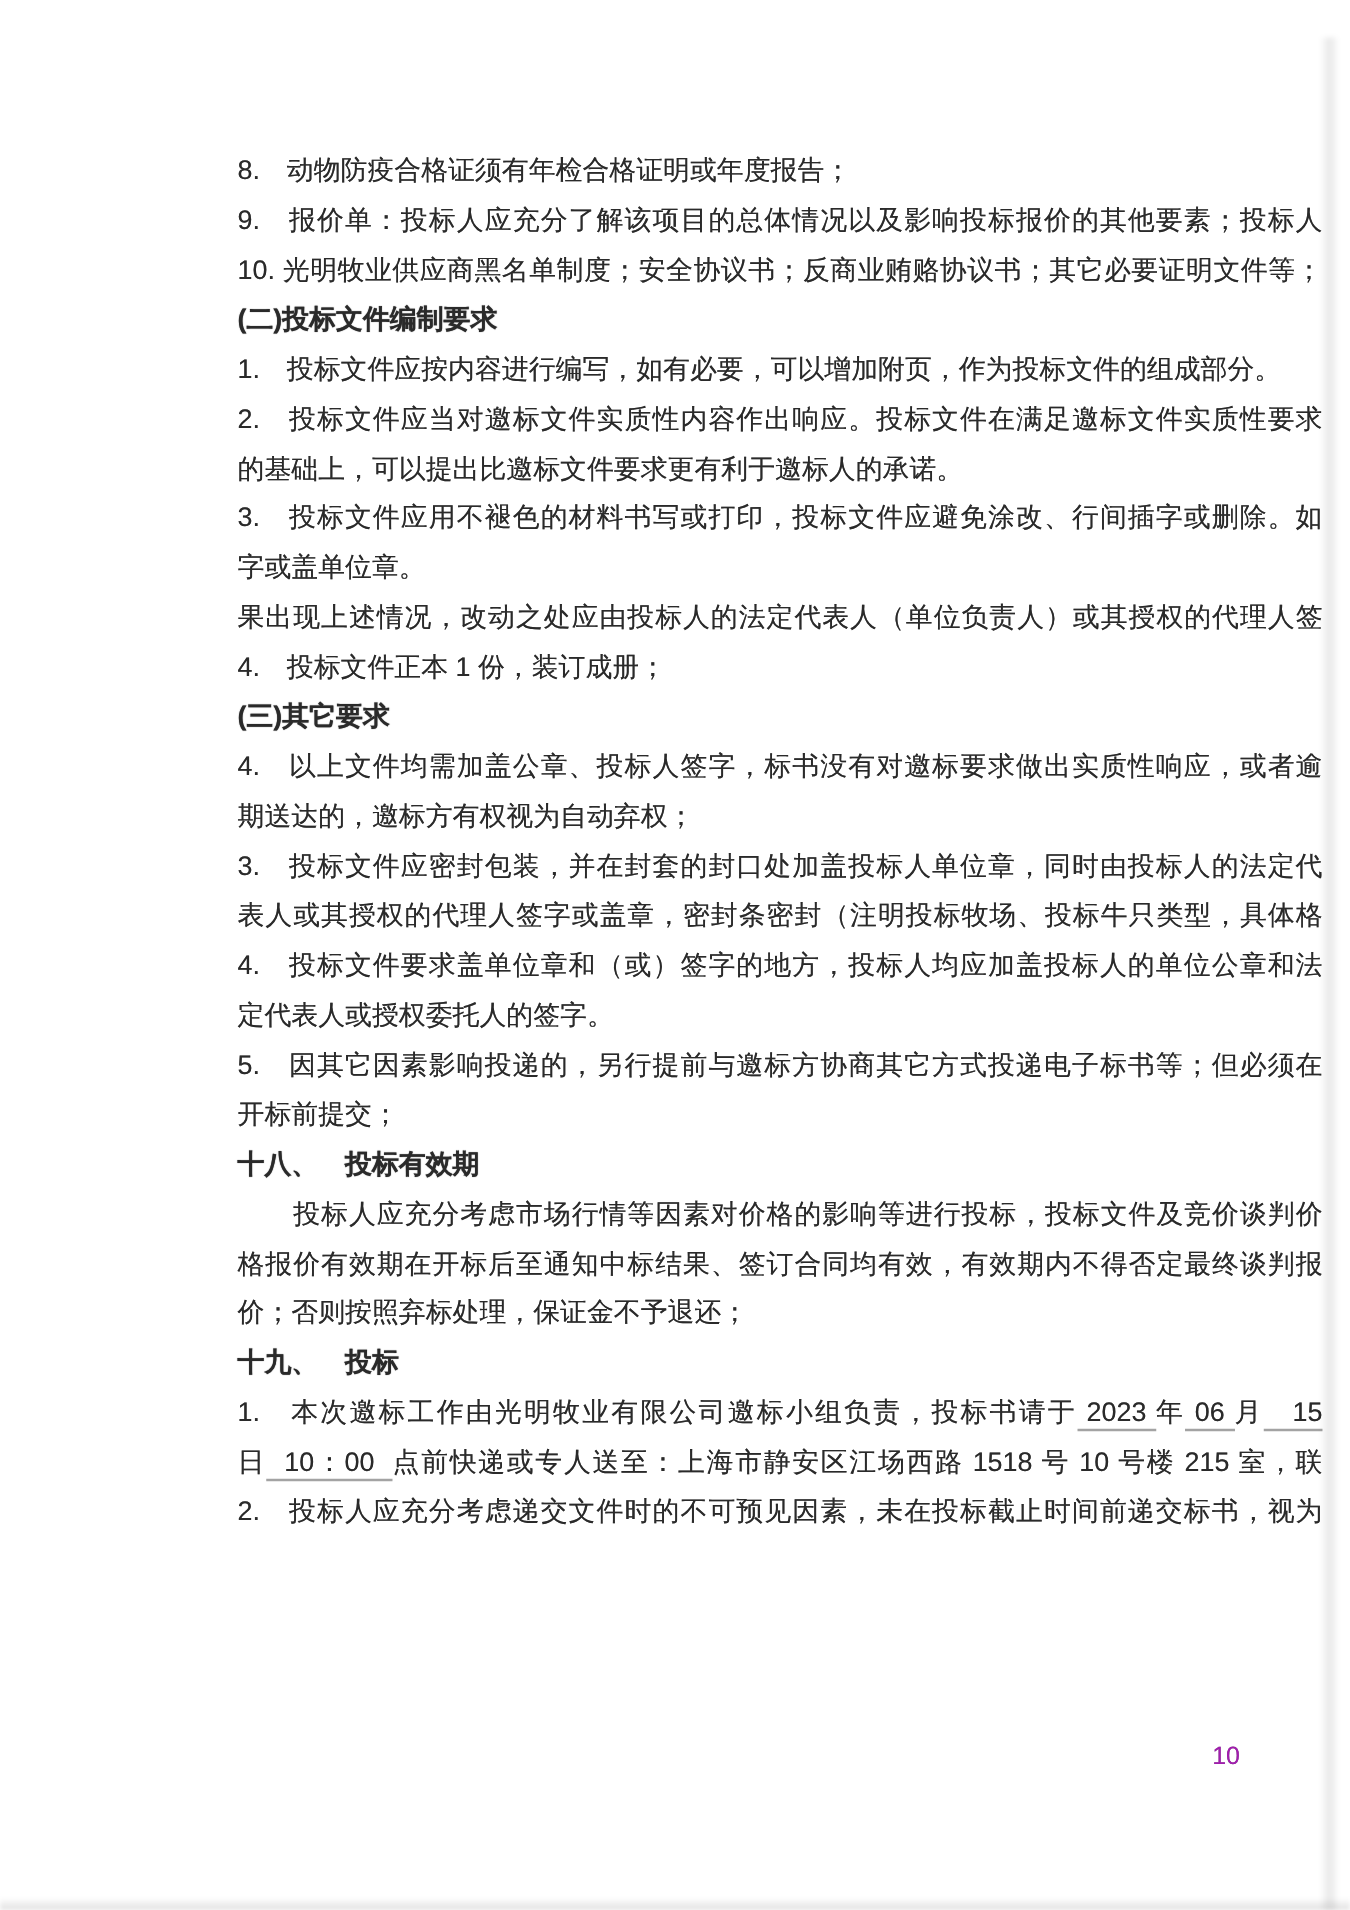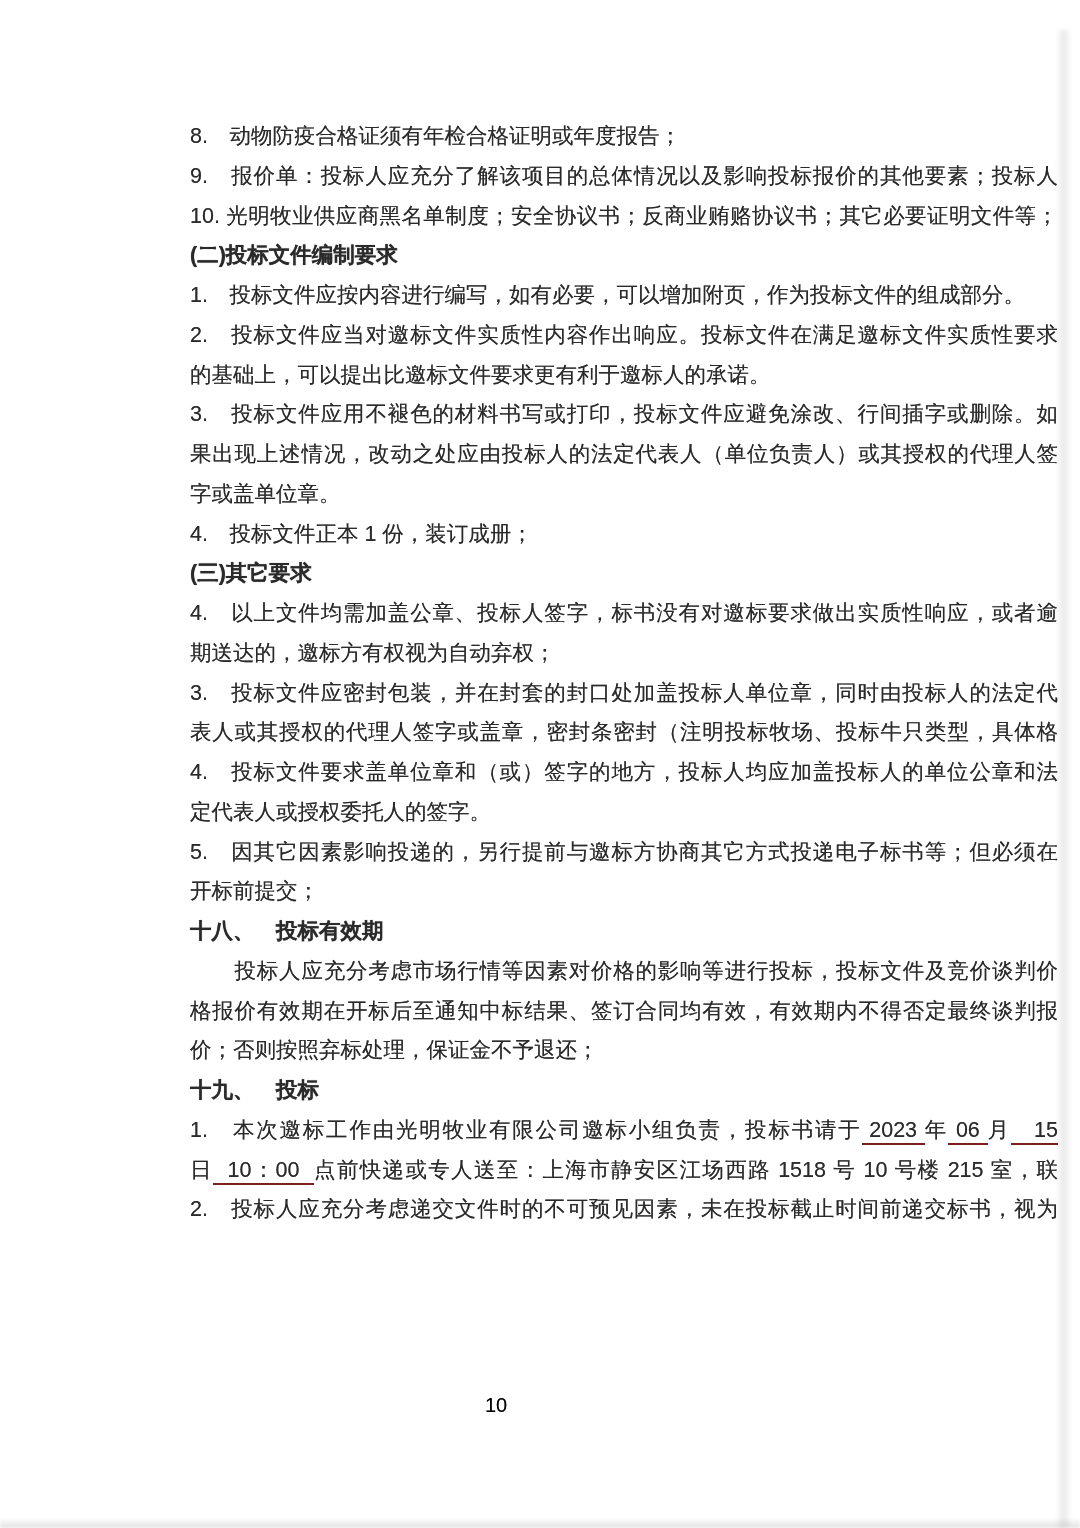--- a/index.html
+++ b/index.html
@@ -24,30 +24,30 @@
     line-height:39.75px;
     height:39.75px;
     white-space:normal;
     text-shadow:0 0 0.5px rgba(20,20,20,0.55);
     overflow:visible;
   }
   .line.left{text-align:left;}
   .line.full{text-align:justify;text-align-last:justify;}
   .line.bold{font-weight:700;text-shadow:0 0 0.8px rgba(0,0,0,0.7);}
   .u{
-    border-bottom:2px solid #7f1d1d;
+    border-bottom:2px solid #a3a3a3;
     padding-bottom:1px;
   }
   .pageno{
     position:absolute;
     left:0;top:1390px;width:992px;
-    text-align:center;
+    text-align:right;
     font-size:20px;
     line-height:30px;
-    color:#000000;
+    color:#a21caf;
     text-shadow:0 0 0.4px rgba(20,20,20,0.5);
   }
   
   .edge-right{
     position:absolute;
     left:1056px;top:30px;width:14px;height:1498px;
     background:linear-gradient(to right, rgba(0,0,0,0) 0%, rgba(0,0,0,0.09) 55%, rgba(0,0,0,0.02) 100%);
     filter:blur(2px);
   }
   .edge-bottom{
@@ -63,22 +63,22 @@
 <div class="page">
   <main class="content" id="lines">
       <div class="line left">8.　动物防疫合格证须有年检合格证明或年度报告；</div>
       <div class="line full">9.　报价单：投标人应充分了解该项目的总体情况以及影响投标报价的其他要素；投标人</div>
       <div class="line full">10.&nbsp;光明牧业供应商黑名单制度；安全协议书；反商业贿赂协议书；其它必要证明文件等；</div>
       <div class="line left bold">(二)投标文件编制要求</div>
       <div class="line left">1.　投标文件应按内容进行编写，如有必要，可以增加附页，作为投标文件的组成部分。</div>
       <div class="line full">2.　投标文件应当对邀标文件实质性内容作出响应。投标文件在满足邀标文件实质性要求</div>
       <div class="line left">的基础上，可以提出比邀标文件要求更有利于邀标人的承诺。</div>
       <div class="line full">3.　投标文件应用不褪色的材料书写或打印，投标文件应避免涂改、行间插字或删除。如</div>
+      <div class="line left">字或盖单位章。</div>
       <div class="line full">果出现上述情况，改动之处应由投标人的法定代表人（单位负责人）或其授权的代理人签</div>
-      <div class="line left">字或盖单位章。</div>
       <div class="line left">4.　投标文件正本 1 份，装订成册；</div>
       <div class="line left bold">(三)其它要求</div>
       <div class="line full">4.　以上文件均需加盖公章、投标人签字，标书没有对邀标要求做出实质性响应，或者逾</div>
       <div class="line left">期送达的，邀标方有权视为自动弃权；</div>
       <div class="line full">3.　投标文件应密封包装，并在封套的封口处加盖投标人单位章，同时由投标人的法定代</div>
       <div class="line full">表人或其授权的代理人签字或盖章，密封条密封（注明投标牧场、投标牛只类型，具体格</div>
       <div class="line full">4.　投标文件要求盖单位章和（或）签字的地方，投标人均应加盖投标人的单位公章和法</div>
       <div class="line left">定代表人或授权委托人的签字。</div>
       <div class="line full">5.　因其它因素影响投递的，另行提前与邀标方协商其它方式投递电子标书等；但必须在</div>
       <div class="line left">开标前提交；</div>

